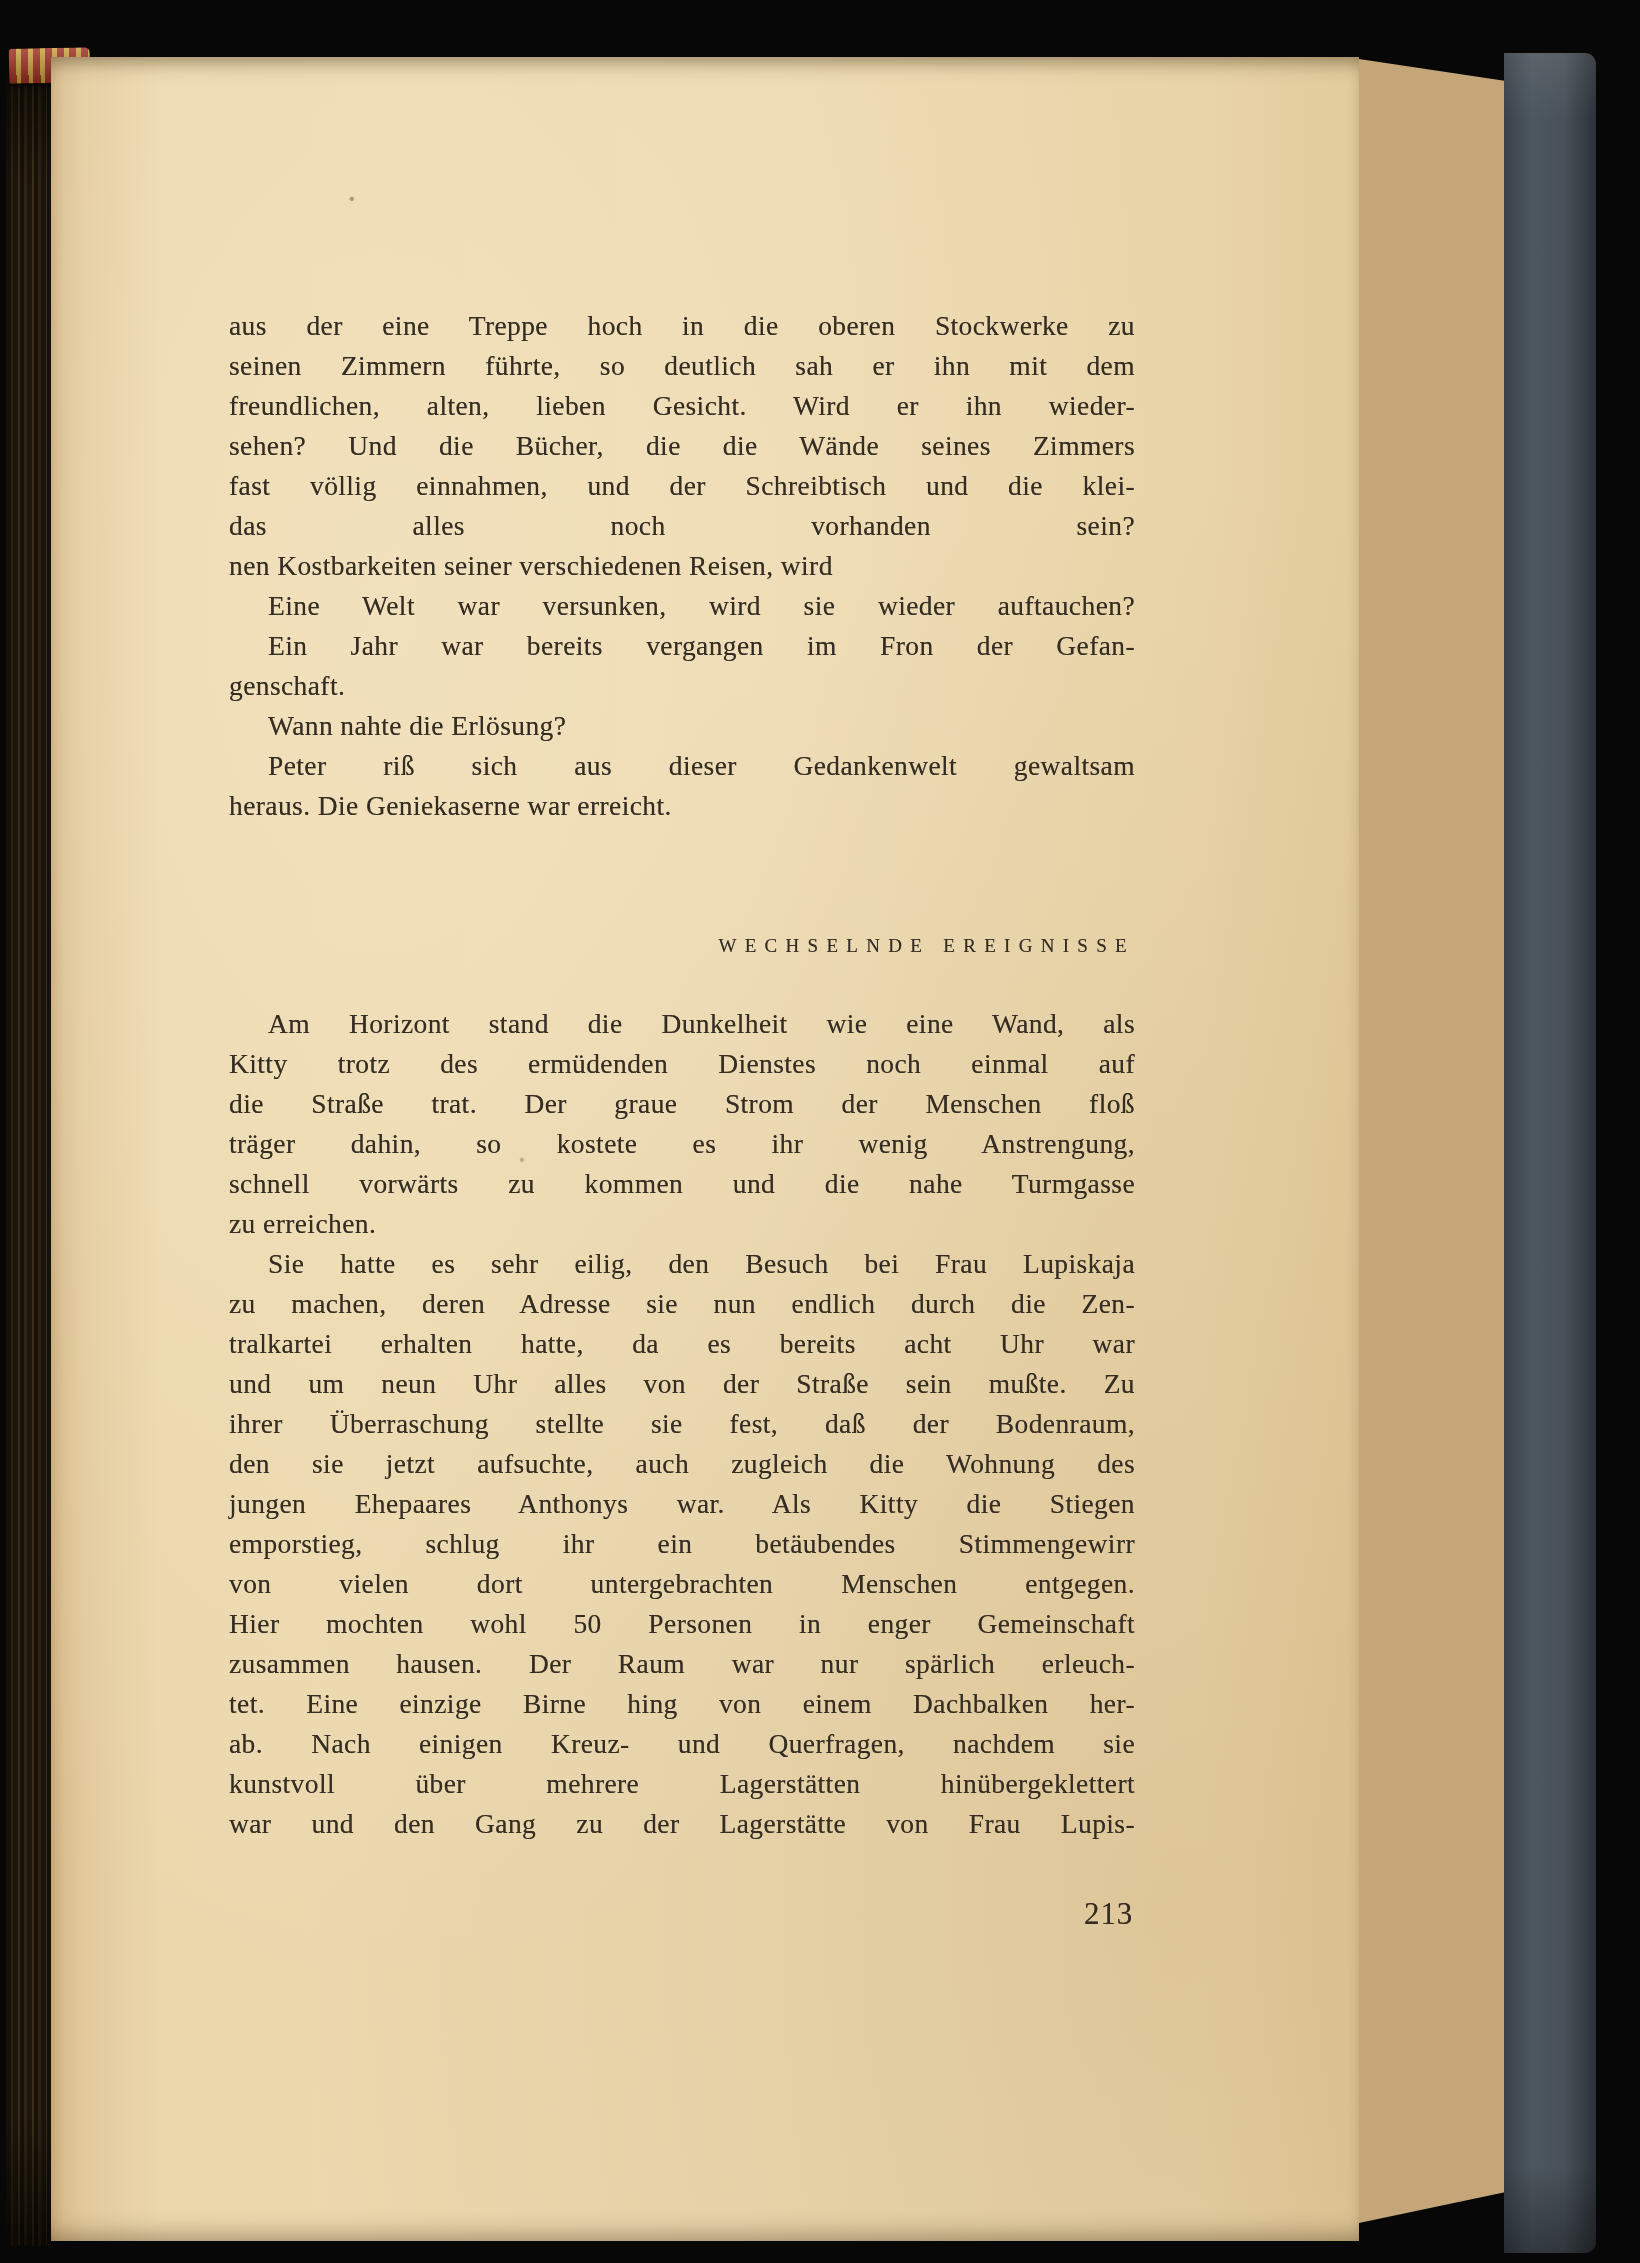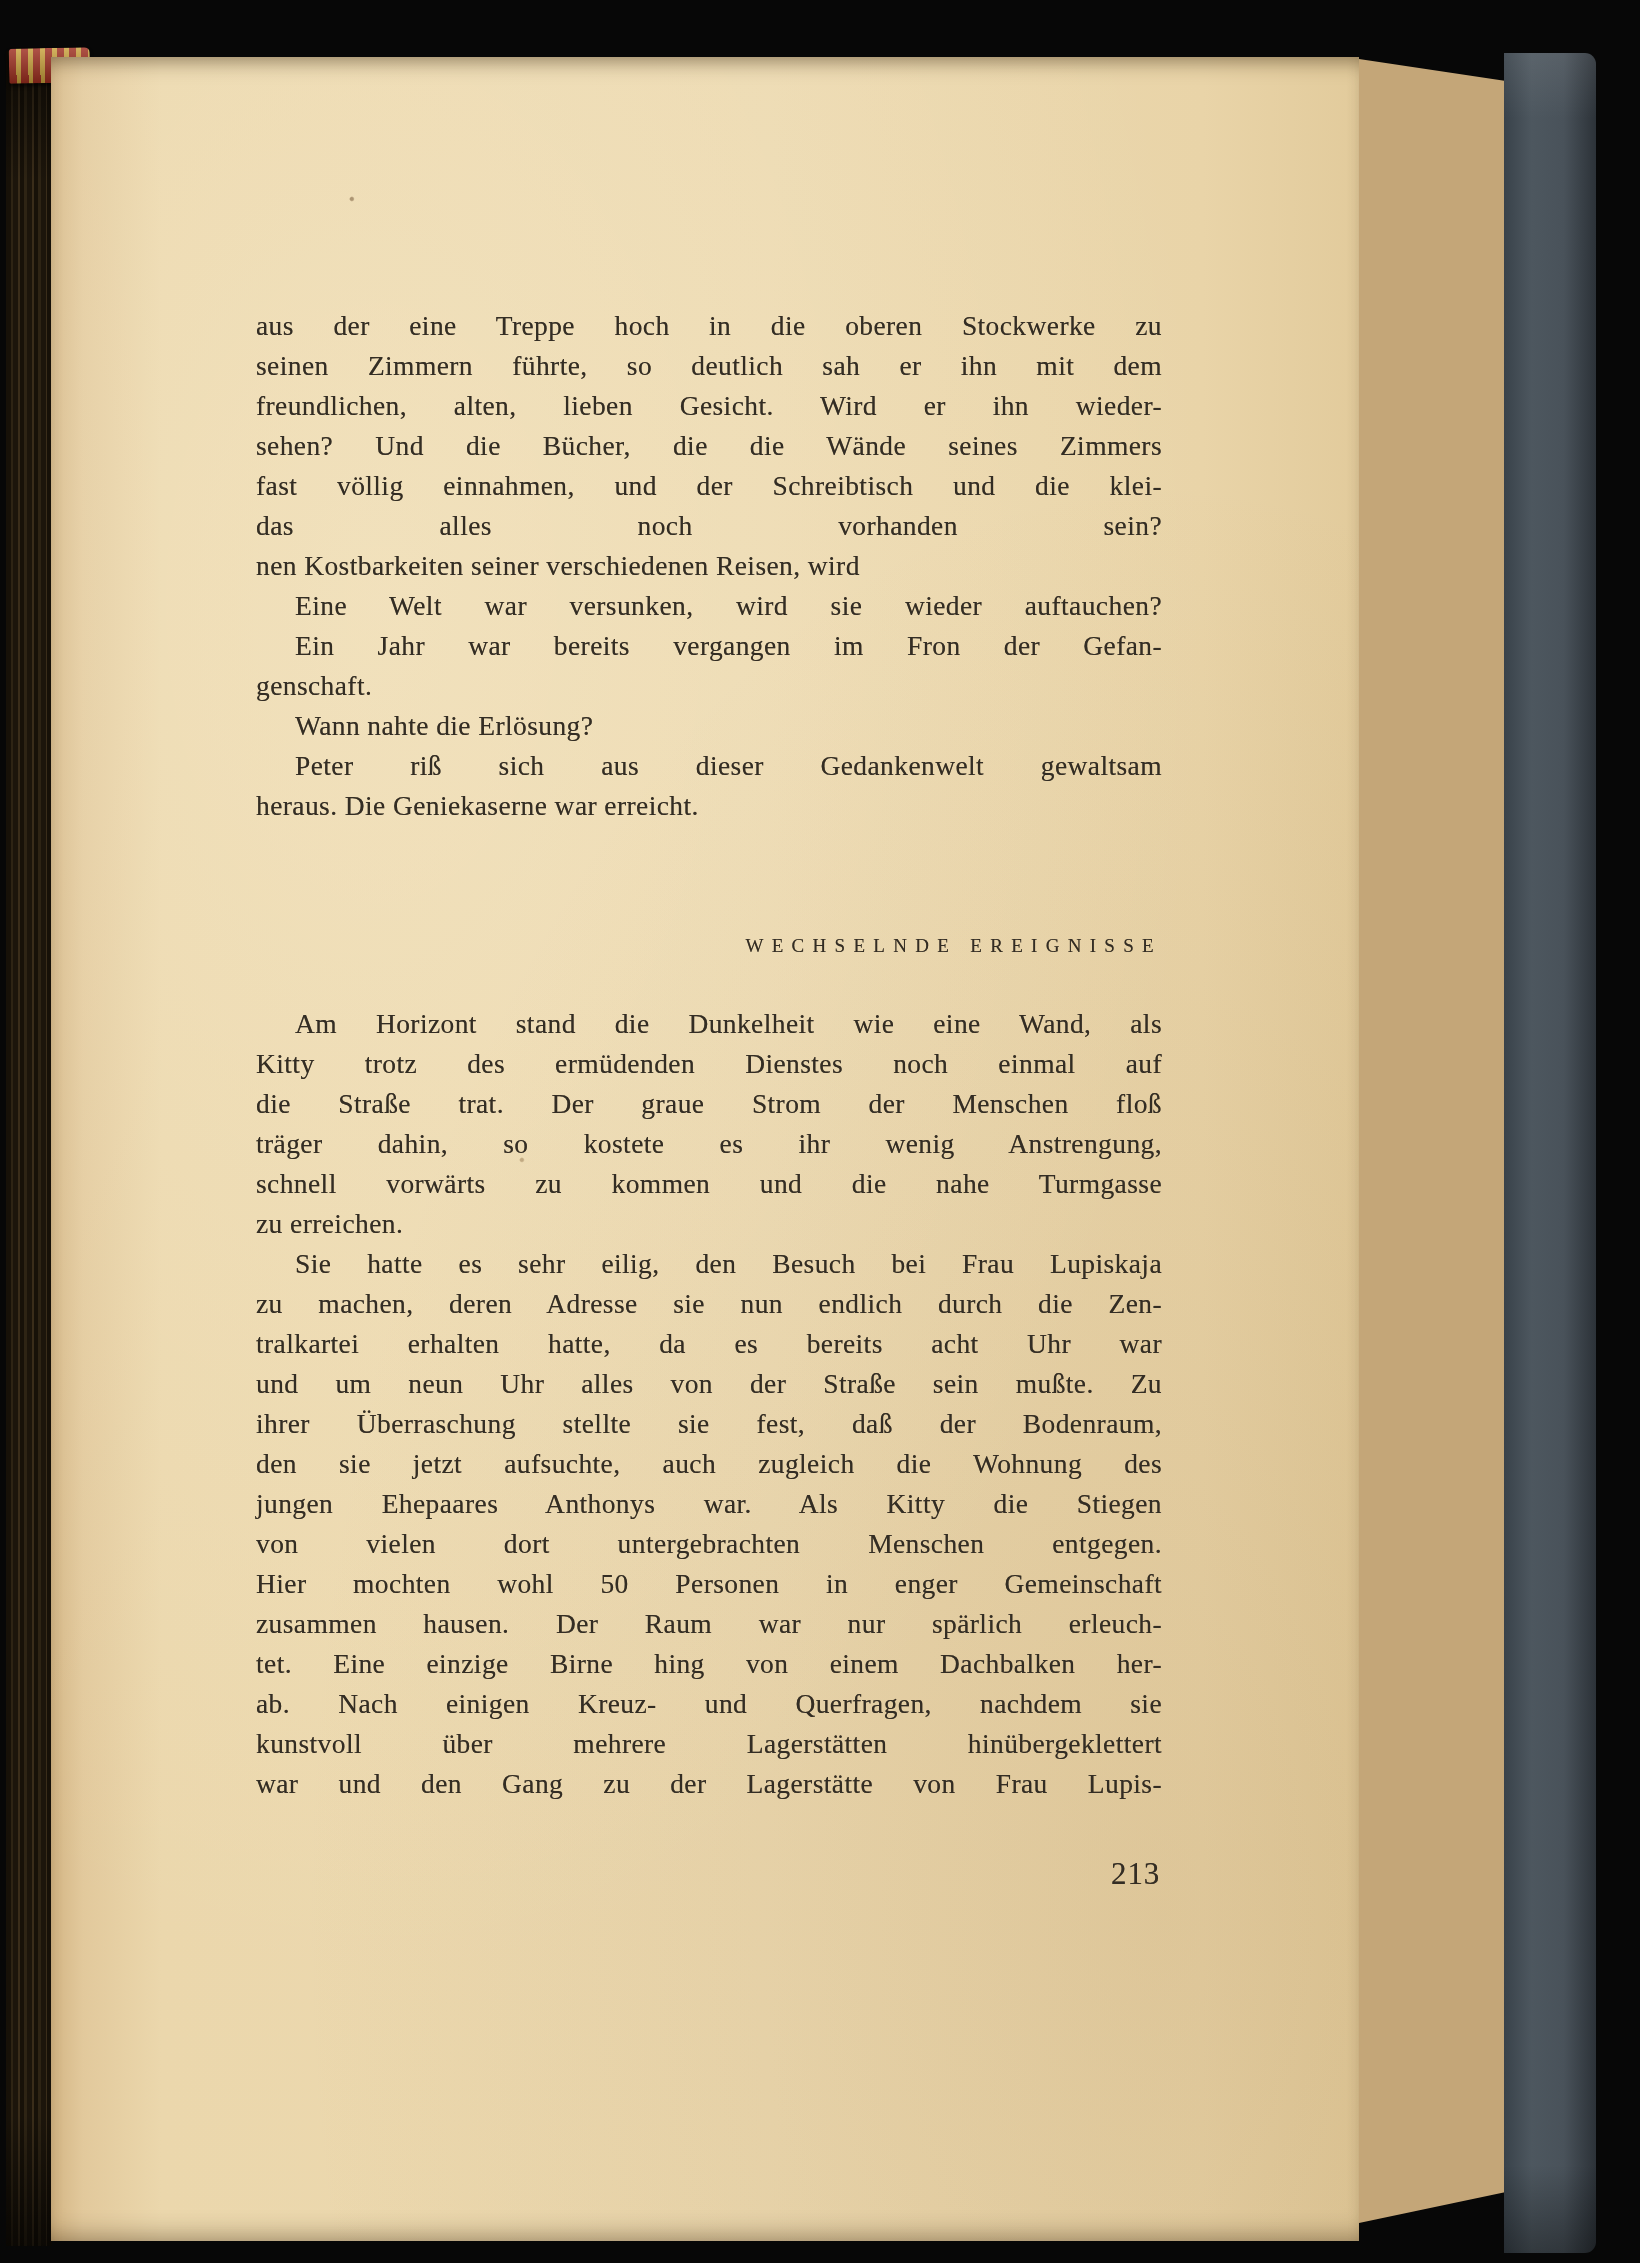--- a/index.html
+++ b/index.html
@@ -57,21 +57,20 @@
 
   .text-block {
     position: absolute;
     top: 249px; left: 178px;
     width: 906px;
     color: #332d24;
     font-size: 27.5px;
     line-height: 40px;
     letter-spacing: 0.4px;
     text-shadow: 0 0 0.5px rgba(60,48,32,.55);
-    margin-left: 27px;
   }
 
   .para { margin: 0; }
   .para .line {
     text-align: justify;
     text-align-last: justify;
     white-space: nowrap;
   }
   .para .line:last-child {
     text-align-last: left;
@@ -176,20 +175,21 @@
         </div>
 
       <div class="para indent fill-last">
           <div class="line">Sie hatte es sehr eilig, den Besuch bei Frau Lupiskaja</div>
           <div class="line">zu machen, deren Adresse sie nun endlich durch die Zen-</div>
           <div class="line">tralkartei erhalten hatte, da es bereits acht Uhr war</div>
           <div class="line">und um neun Uhr alles von der Straße sein mußte. Zu</div>
           <div class="line">ihrer Überraschung stellte sie fest, daß der Bodenraum,</div>
           <div class="line">den sie jetzt aufsuchte, auch zugleich die Wohnung des</div>
           <div class="line">jungen Ehepaares Anthonys war. Als Kitty die Stiegen</div>
+          <div class="line">emporstieg, schlug ihr ein betäubendes Stimmengewirr</div>
           <div class="line">von vielen dort untergebrachten Menschen entgegen.</div>
           <div class="line">Hier mochten wohl 50 Personen in enger Gemeinschaft</div>
           <div class="line">zusammen hausen. Der Raum war nur spärlich erleuch-</div>
           <div class="line">tet. Eine einzige Birne hing von einem Dachbalken her-</div>
           <div class="line">ab. Nach einigen Kreuz- und Querfragen, nachdem sie</div>
           <div class="line">kunstvoll über mehrere Lagerstätten hinübergeklettert</div>
           <div class="line">war und den Gang zu der Lagerstätte von Frau Lupis-</div>
         </div>
 
       <div class="page-number">213</div>

